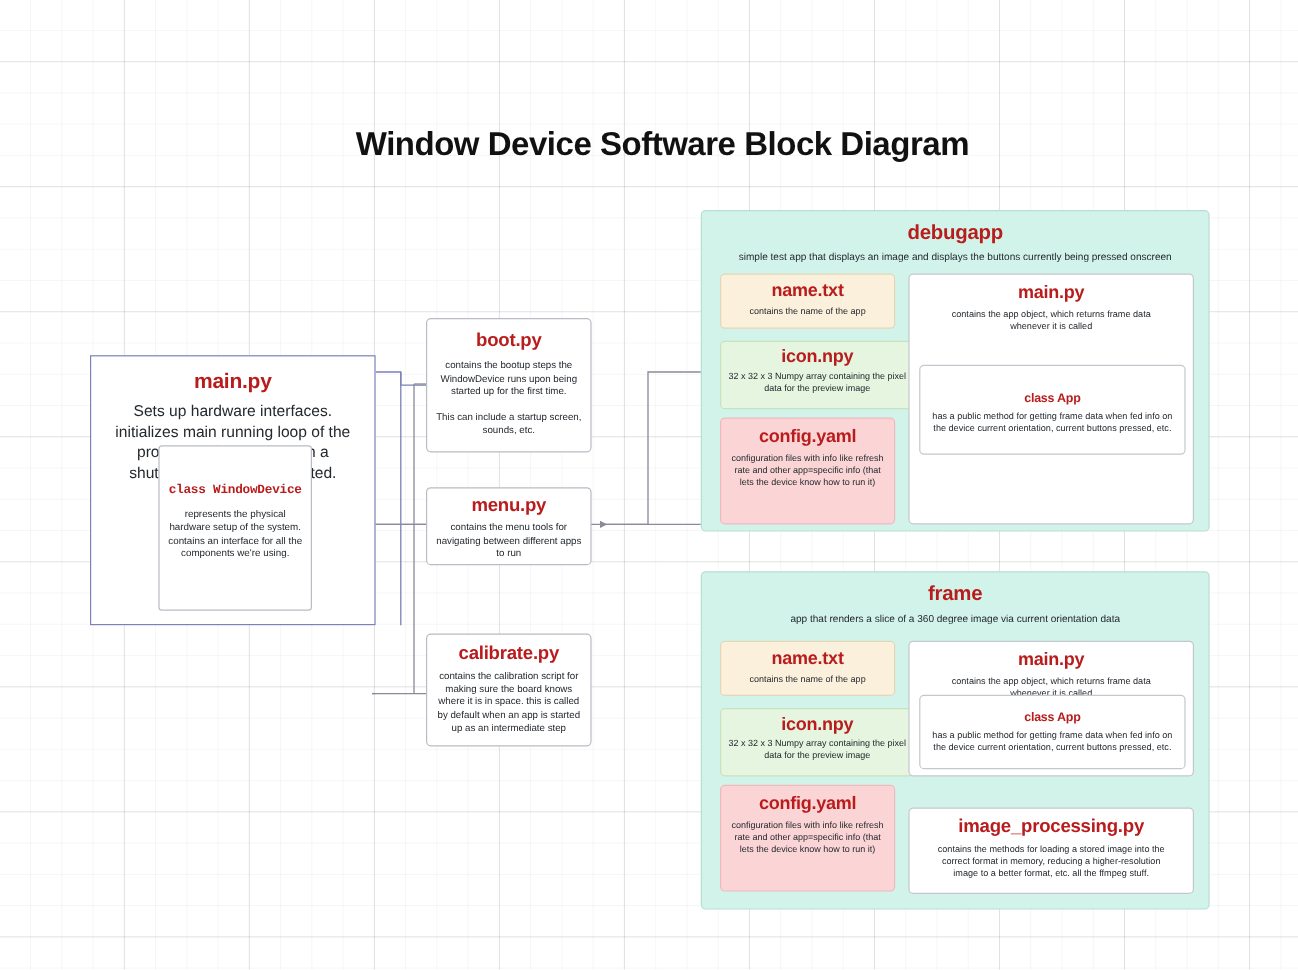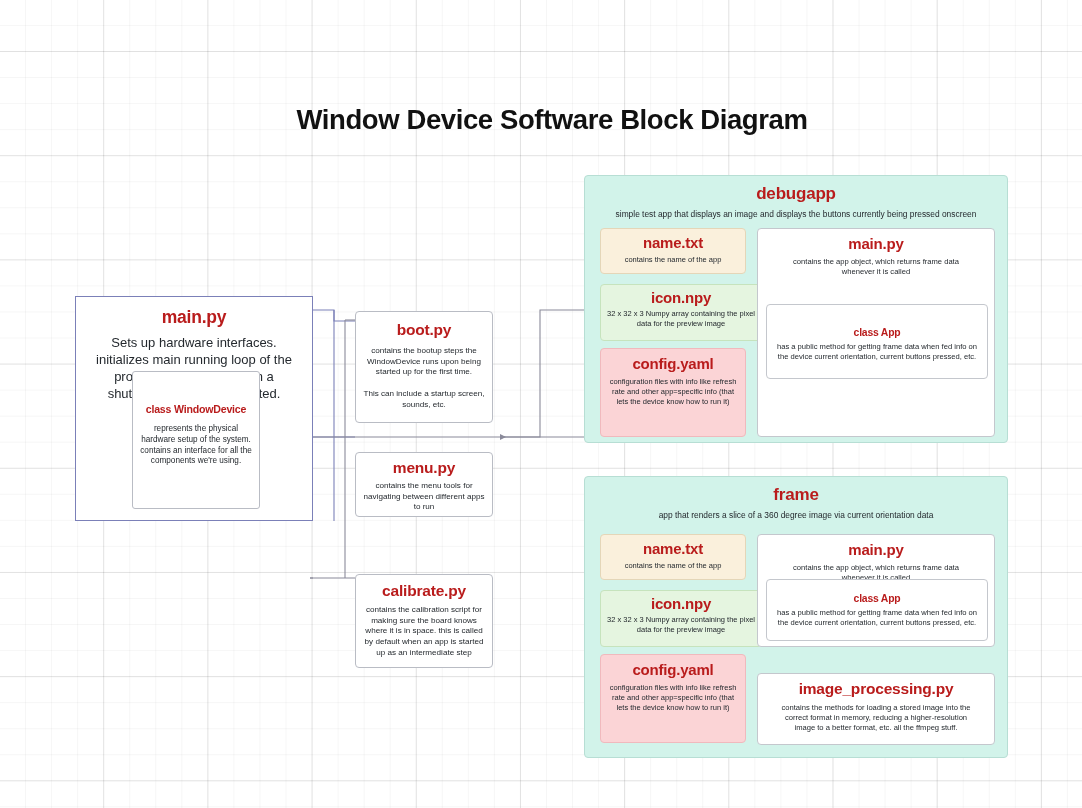--- a/index.html
+++ b/index.html
@@ -83,29 +83,28 @@
     position: absolute;
     left: 56px;
     top: 74px;
     width: 128px;
     height: 138px;
     background: #ffffff;
     border: 1px solid #b9bcc4;
     border-radius: 3px;
     box-sizing: border-box;
   }
-  #window-device-box .title { font-size: 10.6px; margin-top: 31px; }
+  #window-device-box .title { font-size: 10.6px; margin-top: 31px; font-family: Liberation Mono, monospace; }
   #window-device-box .desc  { font-size: 8.2px; margin-top: 9px; padding: 0 7px; }
 
   
   .white-card {
     background: #ffffff;
     border: 1px solid #b9bcc4;
     border-radius: 4px;
-    margin-top: 46px;
   }
   .white-card .title { font-size: 15.5px; }
   .white-card .desc  { font-size: 8.1px; padding: 0 7px; }
 
   #boot-py   { left: 355px; top: 265px; width: 138px; height: 112px; }
   #boot-py   .title { margin-top: 9px; }
   #boot-py   .desc  { margin-top: 7px; }
   #boot-py   .desc2 { margin-top: 11px; }
 
   #menu-py   { left: 355px; top: 406px; width: 138px; height: 65px; }

